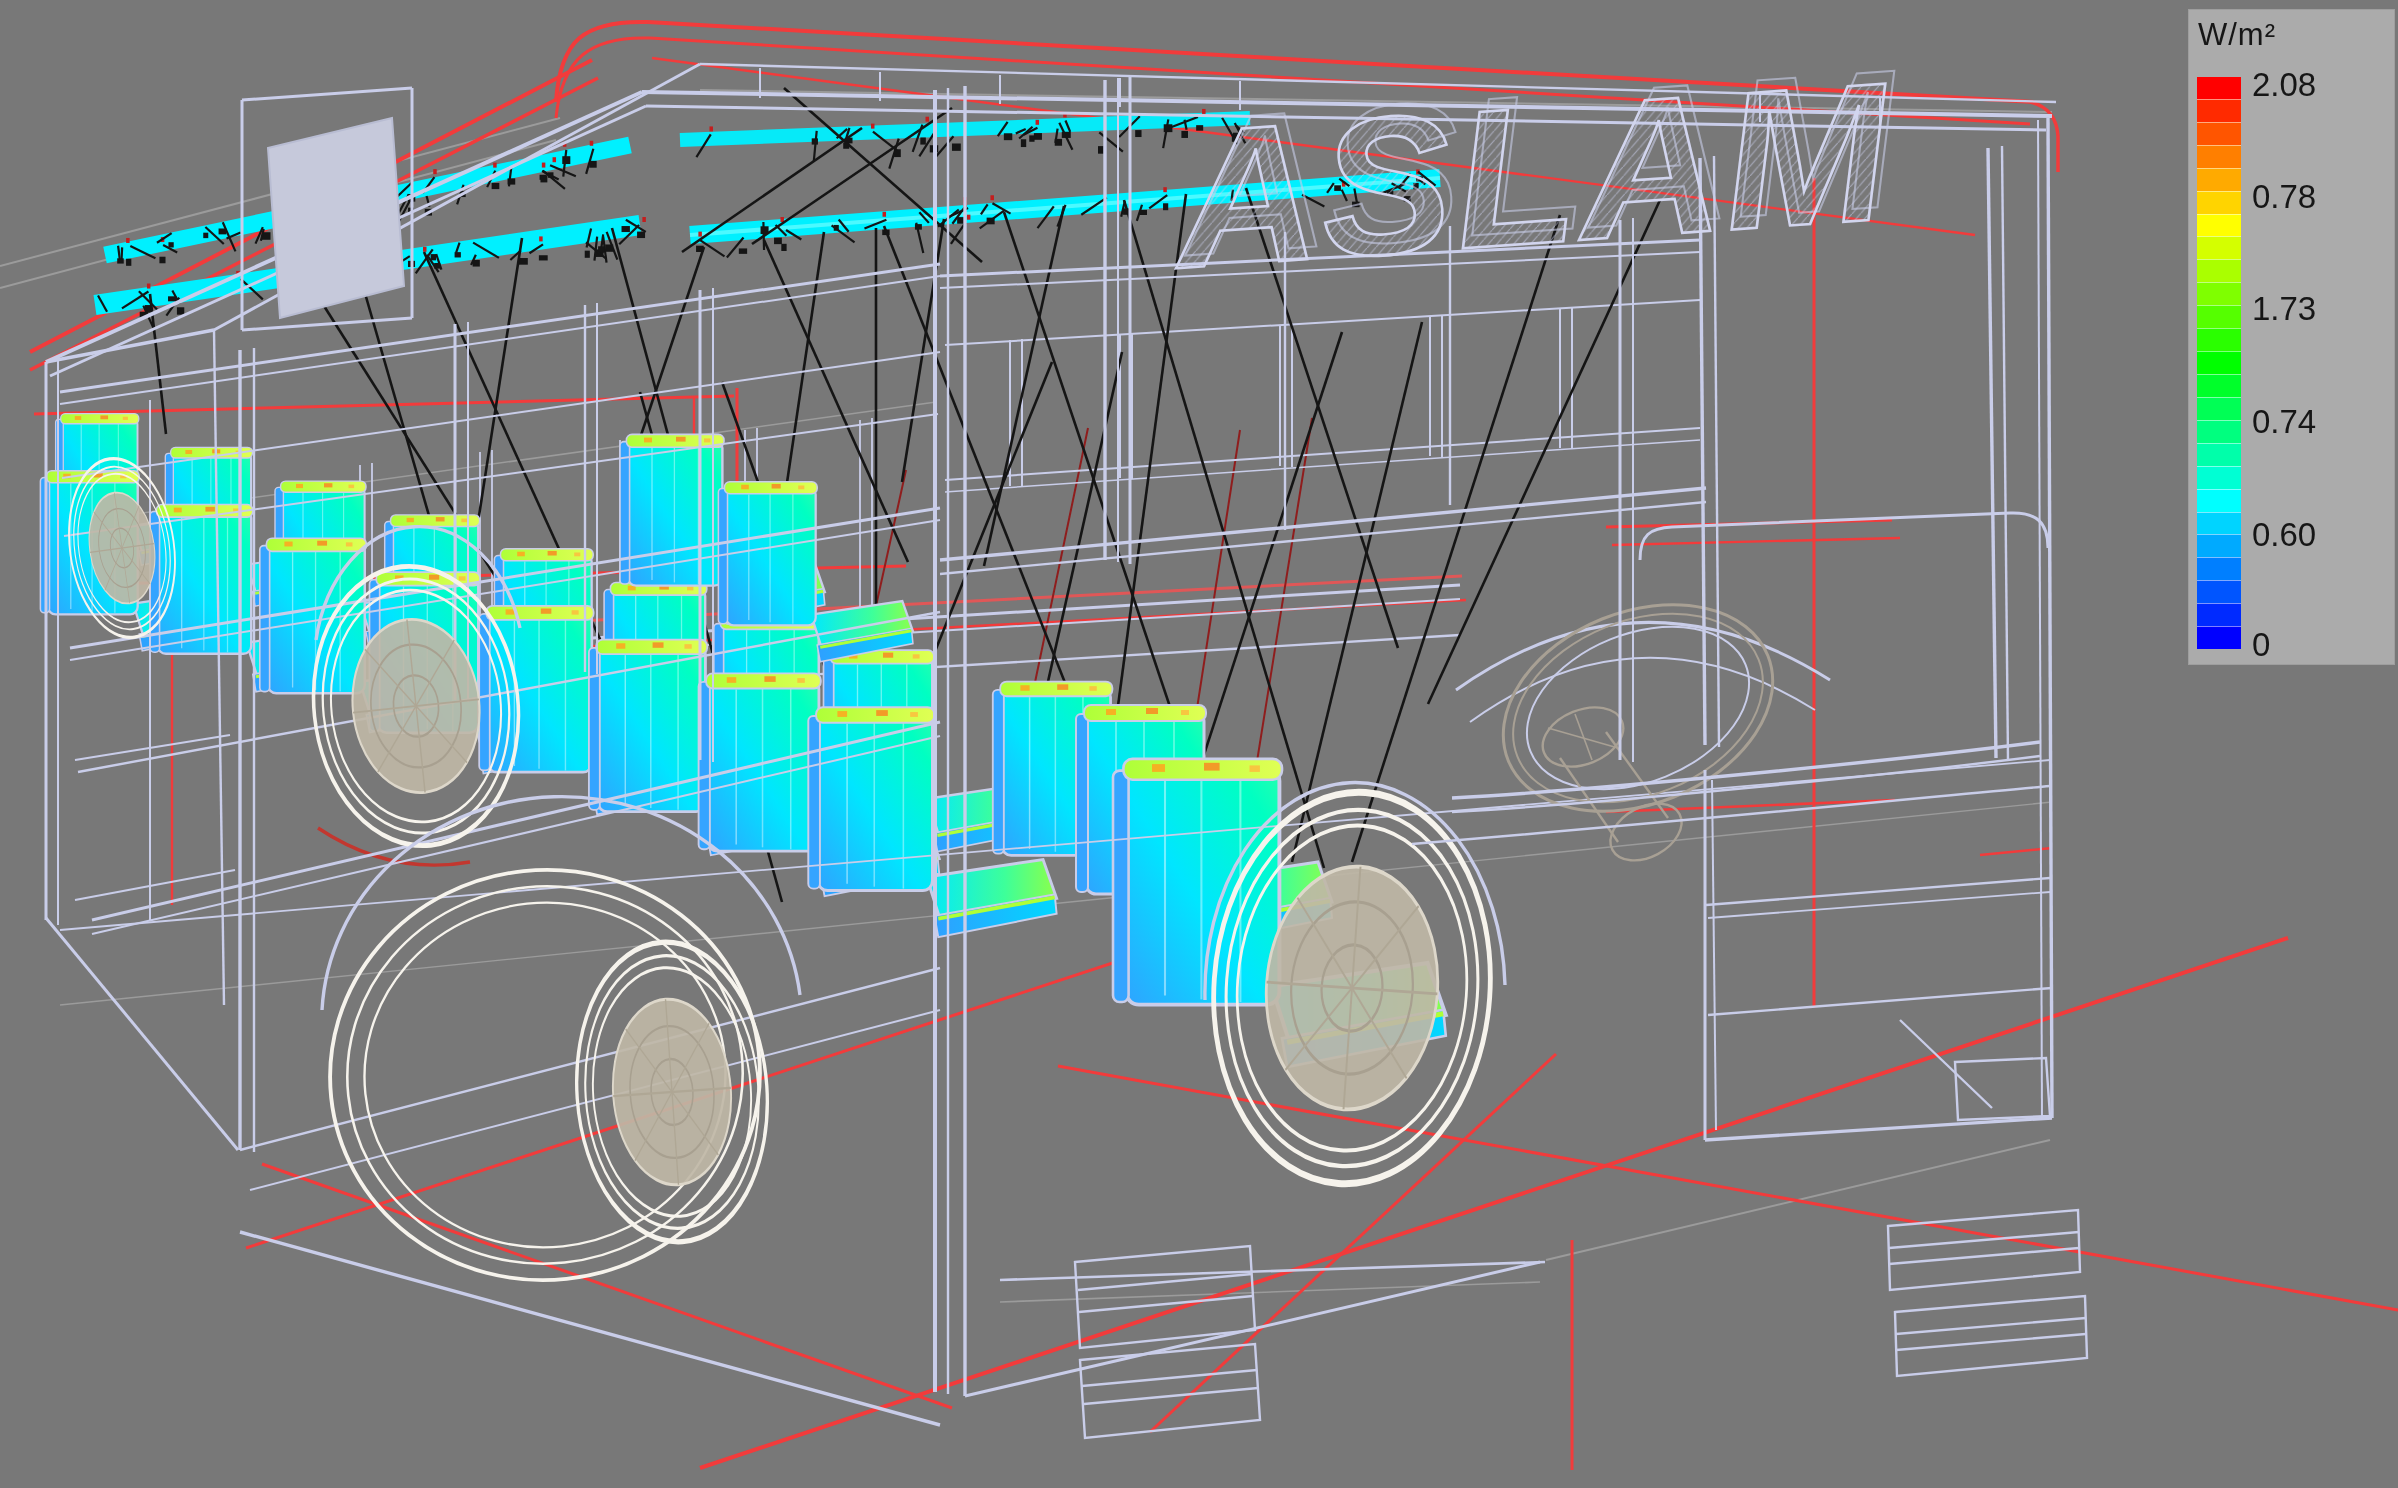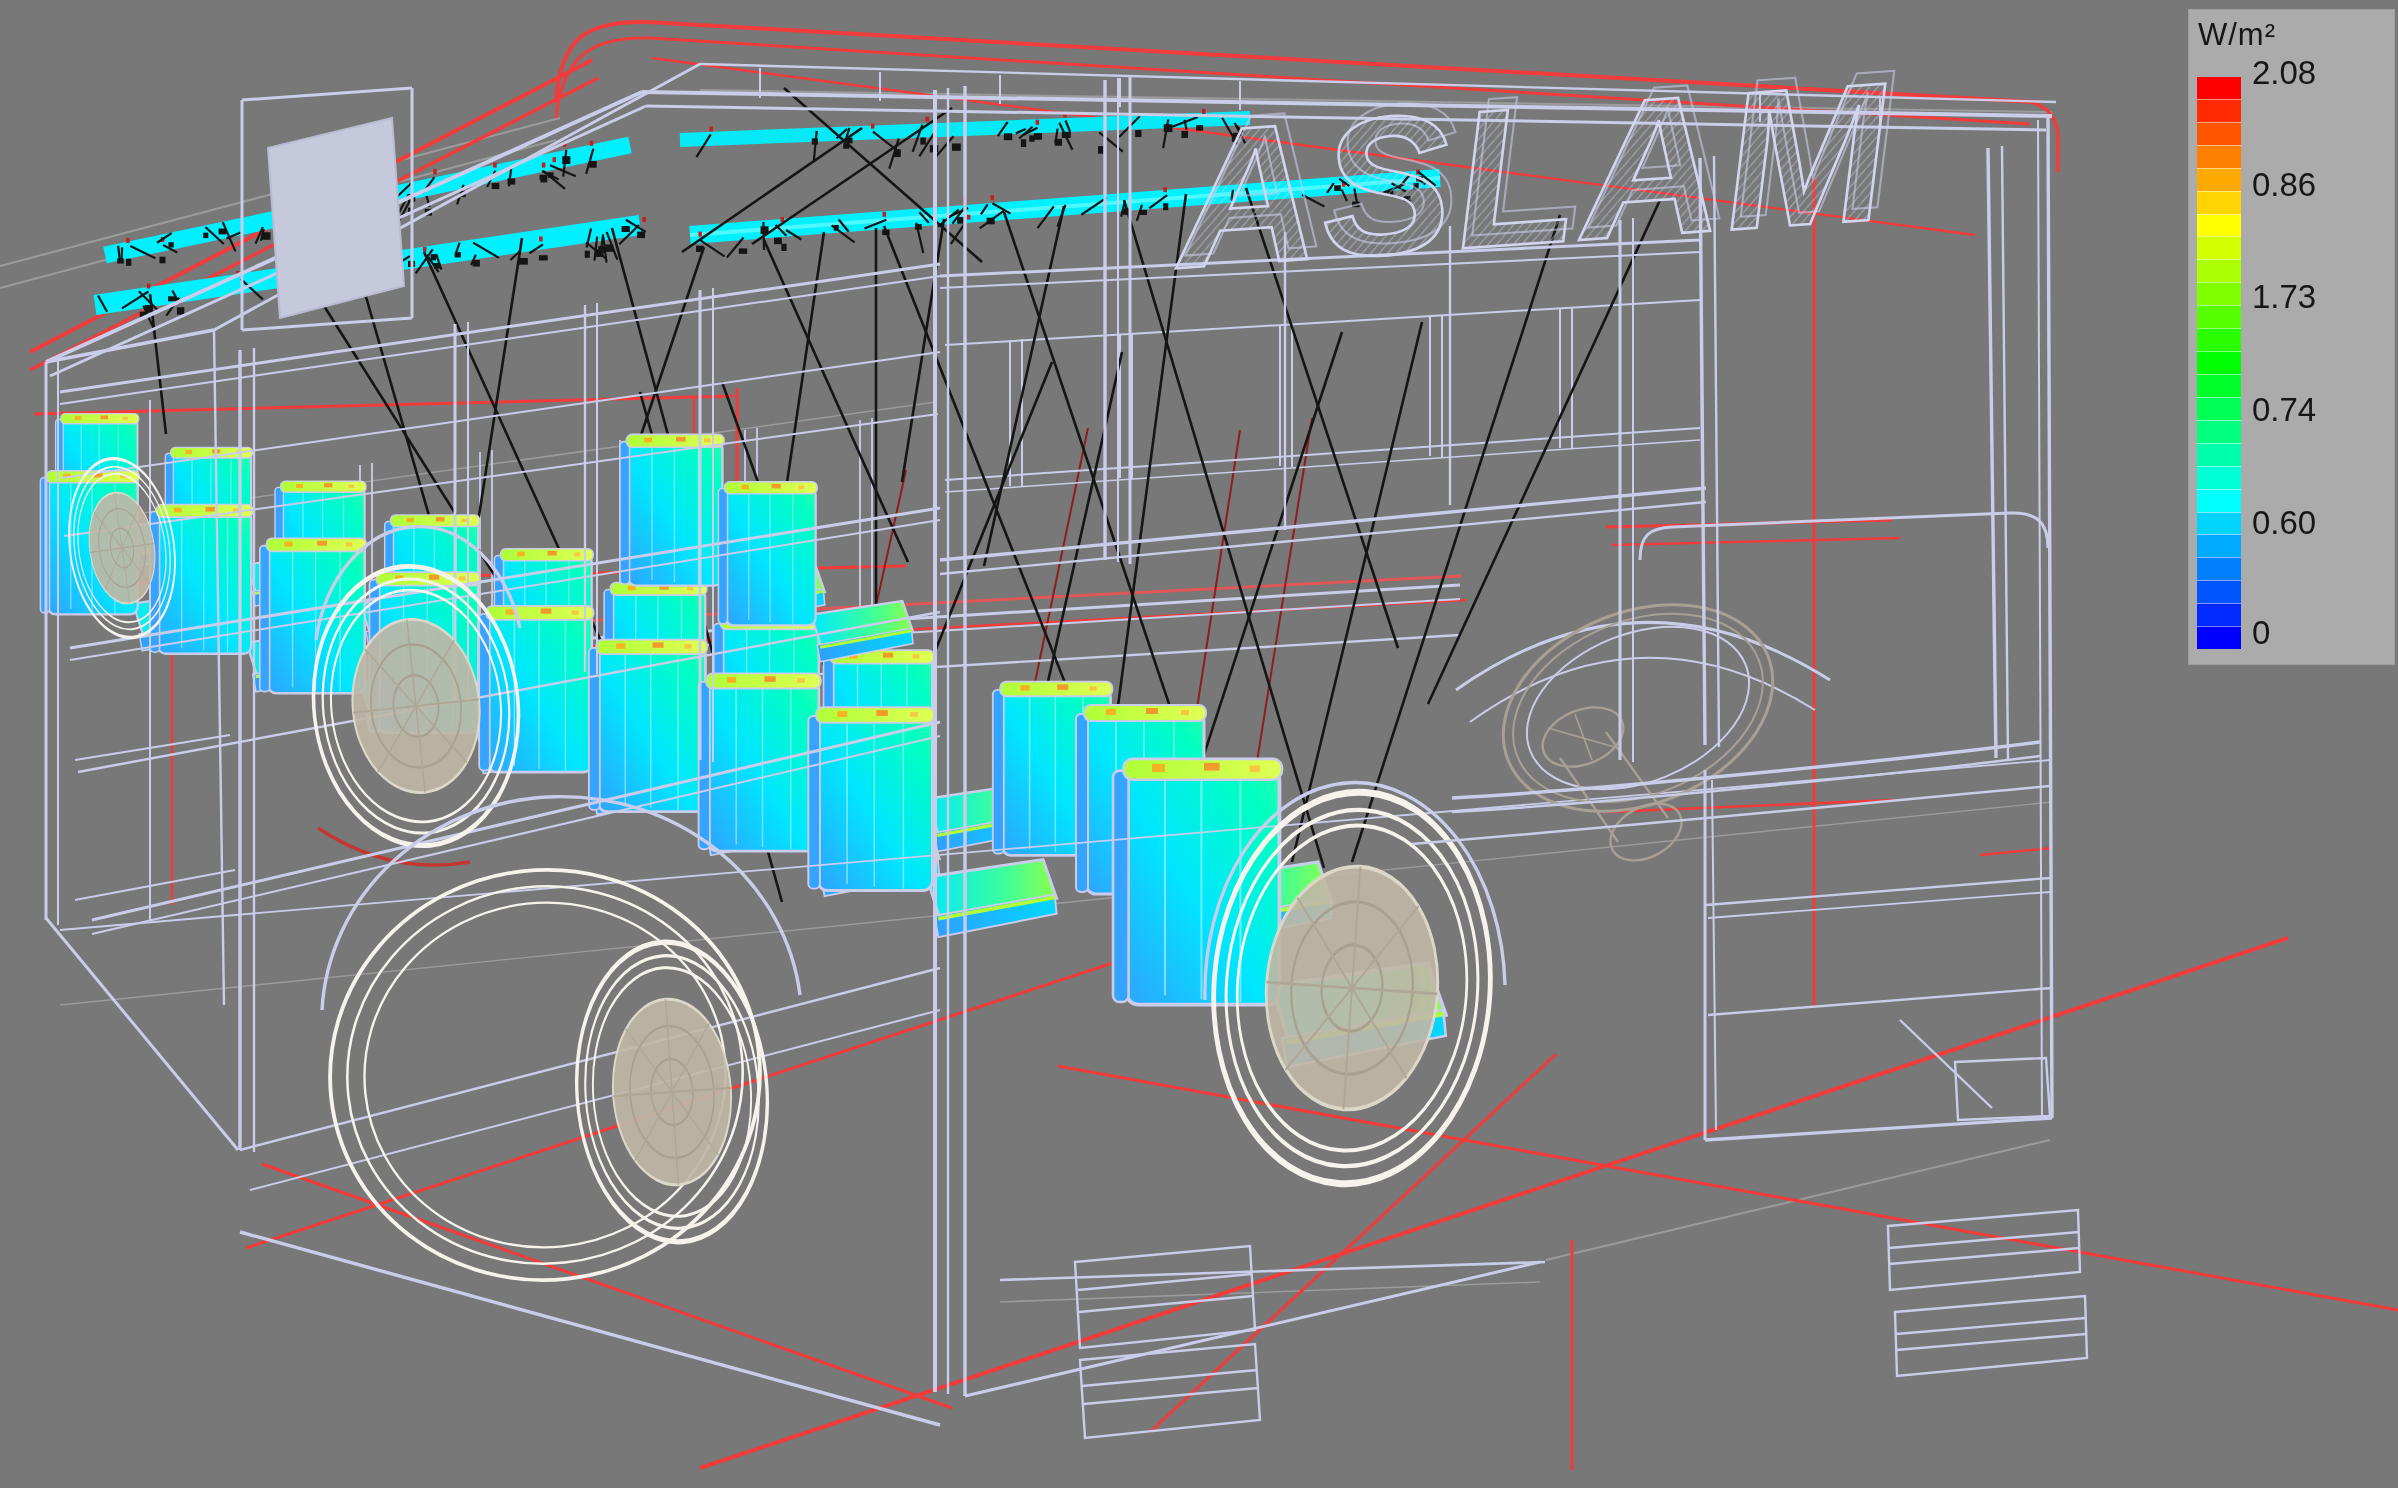--- a/index.html
+++ b/index.html
@@ -12,21 +12,21 @@
   body{font-family:"Liberation Sans", sans-serif; background:#555;}
   .stage{position:relative;width:2398px;height:1488px;background:var(--bg);overflow:hidden;}
   .scene{position:absolute;left:0;top:0;}
   
   .legend{position:absolute;left:2188px;top:9px;width:207px;height:656px;background:var(--panel);
           box-shadow:0 0 0 1px #9e9e9e inset;text-align:right;}
   .legend-title{position:absolute;left:10px;top:8px;font-size:31px;color:var(--ink);letter-spacing:1px;}
   .colorbar{position:absolute;left:9px;top:68px;width:44px;height:572px;display:flex;flex-direction:column;}
   .colorbar .band{flex:1 1 auto;border-top:1px solid rgba(255,255,255,.5);}
   .colorbar .band:first-child{border-top:none;}
-  .ticks{position:absolute;left:64px;top:56px;width:130px;height:572px;}
+  .ticks{position:absolute;left:64px;top:68px;width:130px;height:572px;}
   .tick{position:absolute;left:0;transform:translateY(-50%);font-size:33px;color:var(--ink);}
 </style>
 </head>
 <body>
 
 <div class="stage">
 
 <svg class="scene" width="2398" height="1488" viewBox="0 0 2398 1488">
   <defs>
     <linearGradient id="gBack" x1="0" y1="1" x2="1" y2="0">
@@ -635,21 +635,21 @@
         <div class="band" style="background: rgb(0, 255, 255);"></div>
         <div class="band" style="background: rgb(0, 212, 255);"></div>
         <div class="band" style="background: rgb(0, 170, 255);"></div>
         <div class="band" style="background: rgb(0, 127, 255);"></div>
         <div class="band" style="background: rgb(0, 85, 255);"></div>
         <div class="band" style="background: rgb(0, 42, 255);"></div>
         <div class="band" style="background: rgb(0, 0, 255);"></div>
       </div>
   <div class="ticks">
     <div class="tick" style="top:8px">2.08</div>
-    <div class="tick" style="top:120px">0.86</div>
+    <div class="tick" style="top:120px">0.78</div>
     <div class="tick" style="top:232px">1.73</div>
     <div class="tick" style="top:345px">0.74</div>
     <div class="tick" style="top:458px">0.60</div>
     <div class="tick" style="top:568px">0</div>
   </div>
 </div>
 
 </div>
 
 </body></html>

